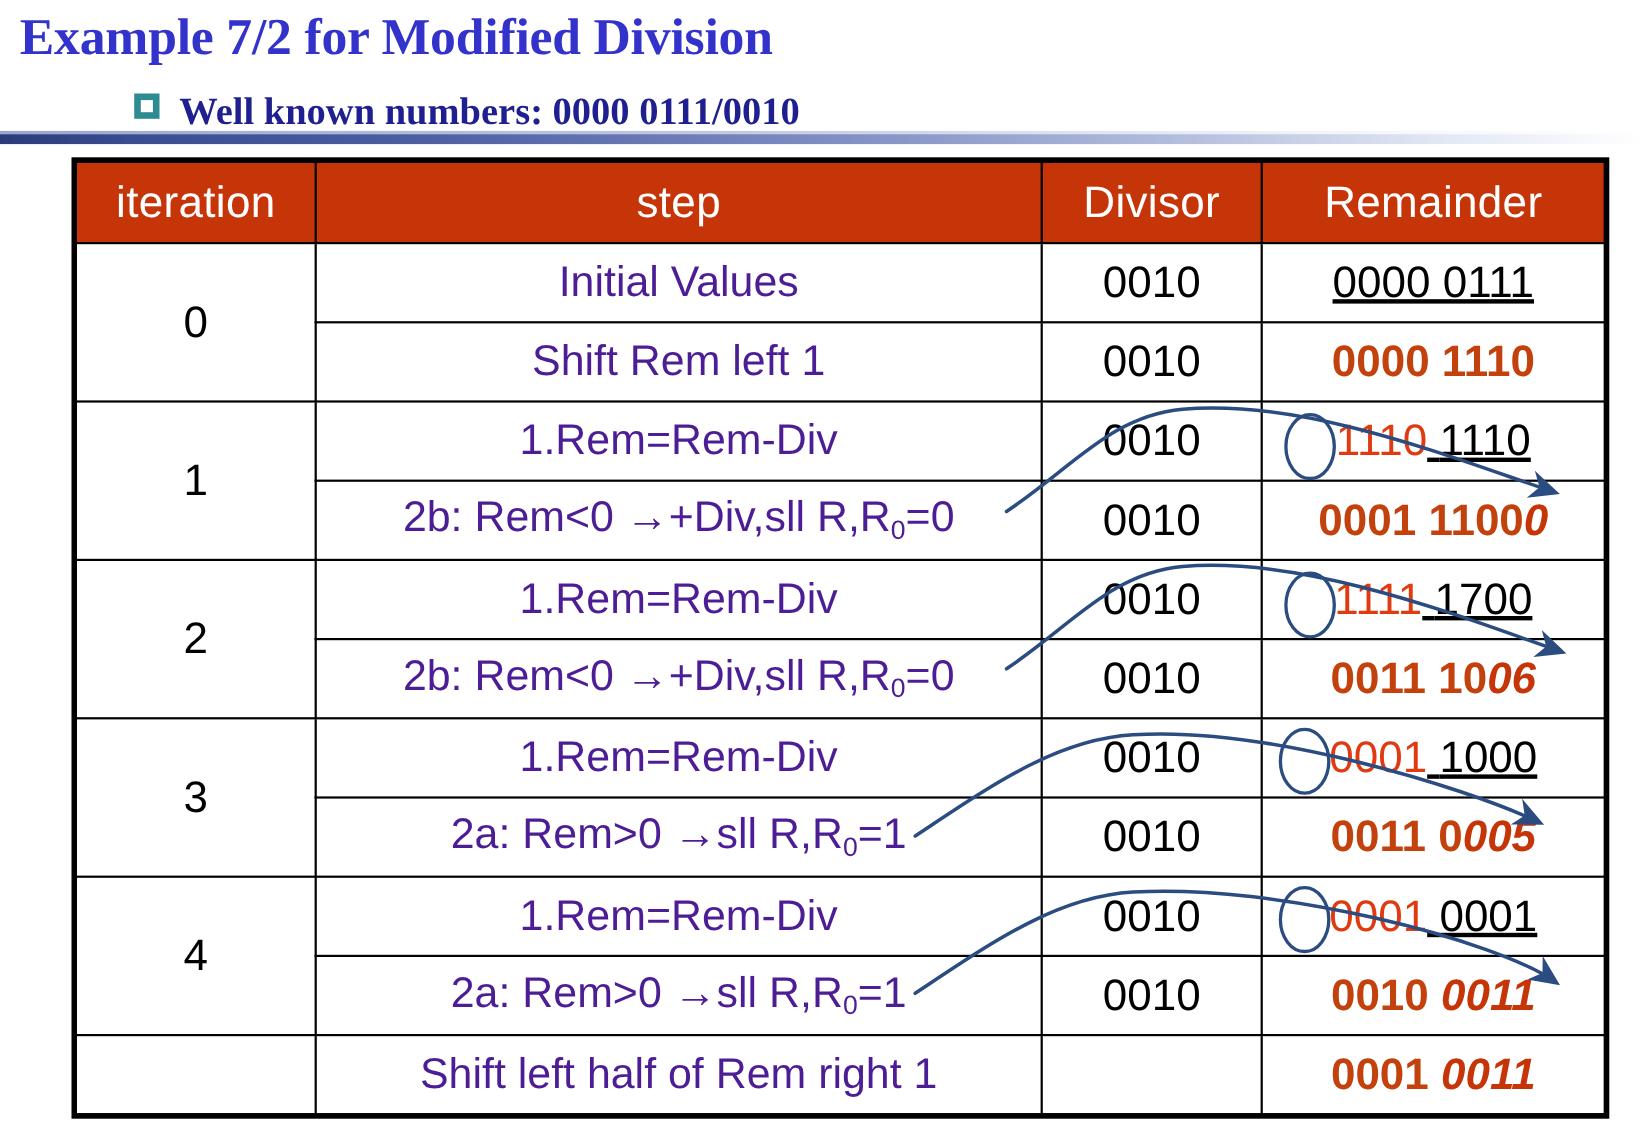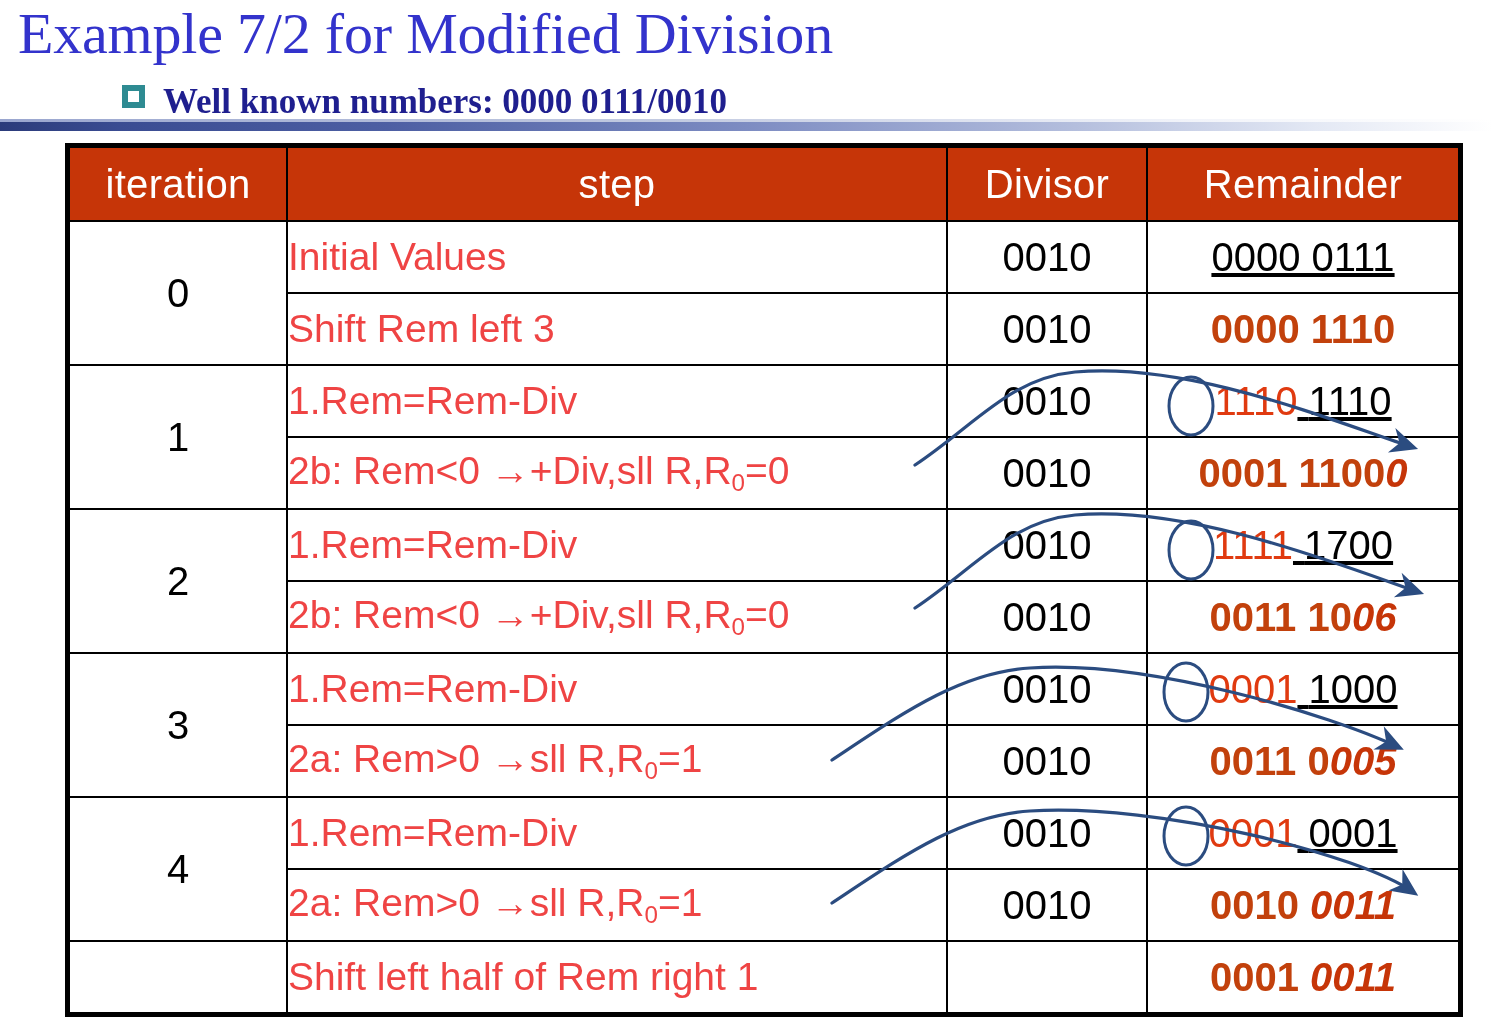--- a/index.html
+++ b/index.html
@@ -18,22 +18,22 @@
   }
 
   
   #title-block { position: absolute; left: 0; top: 0; width: 1493px; height: 118px; }
 
   #slide-title {
     position: absolute;
     left: 18px;
     top: 8px;
     font-family: "Liberation Serif", serif;
-    font-weight: normal;
-    font-size: 58px;
+    font-weight: bold;
+    font-size: 47px;
     line-height: 52px;
     color: #3333CC;
     white-space: nowrap;
     letter-spacing: -0.2px;
   }
 
   #subtitle-row {
     position: absolute;
     left: 122px;
     top: 72px;
@@ -111,23 +111,23 @@
     letter-spacing: 0.3px;
   }
 
   td.iter-cell {
     text-align: center;
     font-size: 40px;
     color: #000000;
     height: 72px;
   }
   td.step-cell {
-    text-align: left;
+    text-align: center;
     font-size: 39px;
-    color: #ef4444;
+    color: #4c1d95;
     padding-left: 14px;
     height: 72px;
     white-space: nowrap;
   }
   td.div-cell {
     text-align: center;
     font-size: 40px;
     color: #000000;
     height: 72px;
   }
@@ -190,21 +190,21 @@
         </tr>
       </thead>
       <tbody id="tbody">
           <tr>
             <td class="iter-cell" rowspan="2">0</td>
             <td class="step-cell">Initial Values</td>
             <td class="div-cell">0010</td>
             <td class="rem-cell"><span class="inner"><span class="rem-black">0000 0111</span></span></td>
           </tr>
           <tr>
-            <td class="step-cell">Shift Rem left 3</td>
+            <td class="step-cell">Shift Rem left 1</td>
             <td class="div-cell">0010</td>
             <td class="rem-cell"><span class="inner"><span class="rem-bold">0000 1110</span></span></td>
           </tr>
           <tr>
             <td class="iter-cell" rowspan="2">1</td>
             <td class="step-cell">1.Rem=Rem-Div</td>
             <td class="div-cell">0010</td>
             <td class="rem-cell"><span class="inner"><span class="rem-red">1110</span><span class="rem-black"> </span><span class="rem-black">1110</span></span></td>
           </tr>
           <tr>

